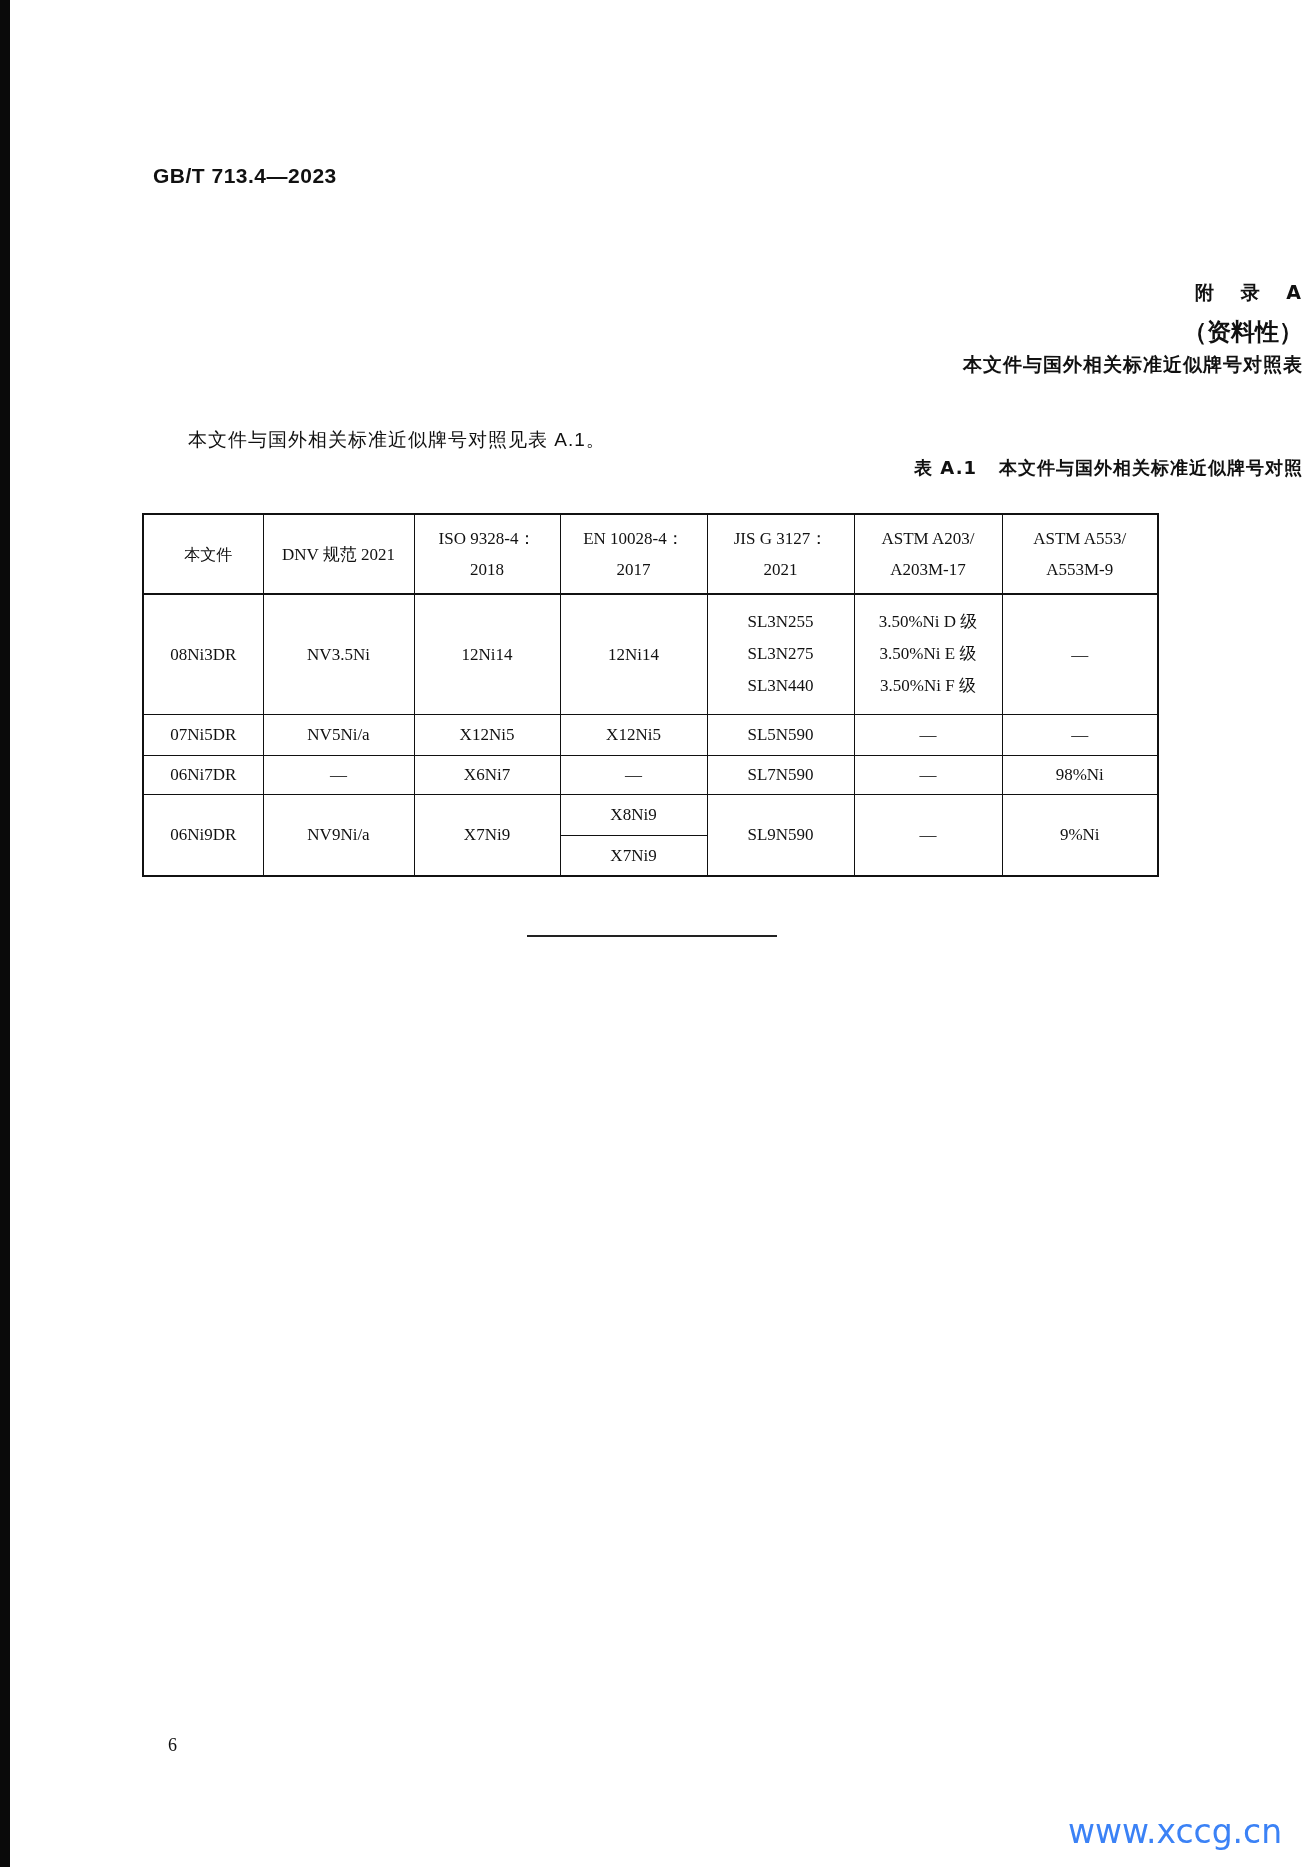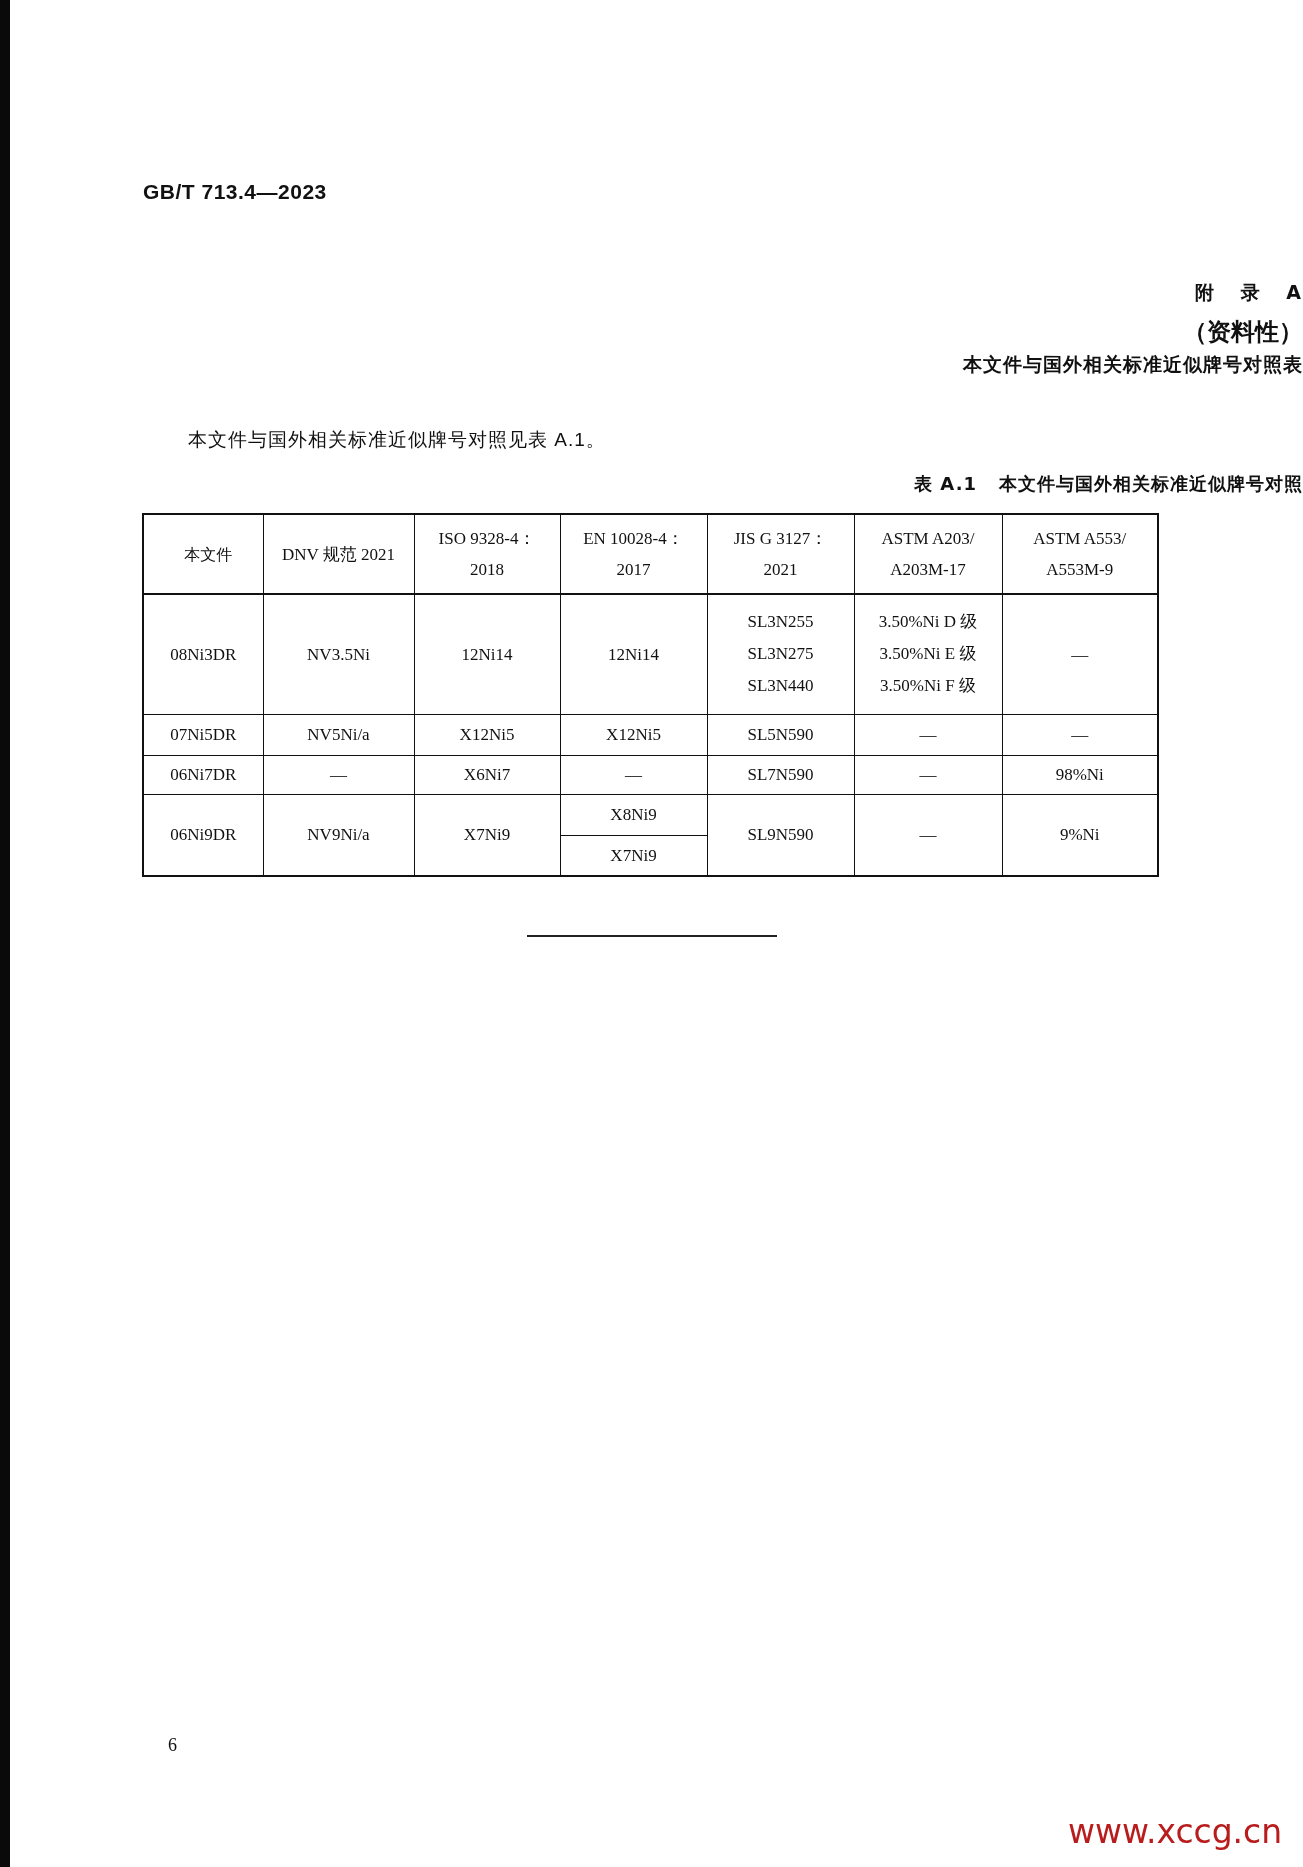--- a/index.html
+++ b/index.html
@@ -3,32 +3,32 @@
 <meta charset="utf-8">
 <style>
   html, body { margin:0; padding:0; }
   body {
     width:1303px; height:1867px; position:relative; overflow:hidden;
     background:#ffffff; color:#111;
     font-family:"Liberation Serif","DejaVu Serif",serif;
   }
   .left-bar { position:absolute; left:0; top:0; width:10px; height:1867px; background:#0a0a0a; }
   .doc-code {
-    position:absolute; left:143px; top:164px;
-    font-family:"Liberation Sans","DejaVu Sans",sans-serif; font-weight:bold; font-size:21px; letter-spacing:0.5px;margin-top:16px;
+    position:absolute; left:153px; top:164px;
+    font-family:"Liberation Sans","DejaVu Sans",sans-serif; font-weight:bold; font-size:21px; letter-spacing:0.5px;
   }
   .center { position:absolute; left:0; width:1303px; text-align:right; }
   .annex-title { top:280px; font-family:"DejaVu Sans",sans-serif; font-weight:bold; font-size:19px; word-spacing:16px; letter-spacing:2px; }
   .annex-type { top:316px; font-family:"DejaVu Sans",sans-serif; font-weight:bold; font-size:24px; }
   .annex-heading { top:352px; font-family:"DejaVu Sans",sans-serif; font-weight:bold; font-size:19px; letter-spacing:1px; }
   .body-para {
     position:absolute; left:188px; top:402px;
     font-family:Liberation Sans, sans-serif; font-size:19px; letter-spacing:1px;margin-top:25px;
   }
-  .table-caption { top:472px; font-family:"DejaVu Sans",sans-serif; font-weight:bold; font-size:18px; letter-spacing:1px; }
+  .table-caption { top:456px; font-family:"DejaVu Sans",sans-serif; font-weight:bold; font-size:18px; letter-spacing:1px; }
   .table-caption .num { margin-right:22px; }
 
   table.cmp {
     position:absolute; left:142px; top:513px; width:1015px;
     border-collapse:collapse; table-layout:fixed;
     border:2.5px solid #111;
     font-family:"Liberation Serif","DejaVu Serif",serif; font-size:17px;
   }
   table.cmp td, table.cmp th {
     border:1.5px solid #111; text-align:center; vertical-align:middle;
@@ -41,21 +41,21 @@
   .r2 { height:41px; }
   .r3 { height:39px; }
   .r4a { height:41px; }
   .r4b { height:41px; }
   .stack div { line-height:32px; }
 
   .end-rule { position:absolute; left:527px; top:935px; width:250px; height:0; border-top:2.5px solid #222; }
   .page-num { position:absolute; left:168px; top:1735px; font-size:18px; }
   .watermark {
     position:absolute; left:1068px; top:1812px;
-    font-family:"DejaVu Sans",sans-serif; font-size:33px; color:#b91c1c;
+    font-family:"DejaVu Sans",sans-serif; font-size:33px; color:#3b82f6;
   }
 </style>
 </head>
 <body>
 
 <div class="left-bar"></div>
 
 <div class="doc-code">GB/T 713.4—2023</div>
 
 <div class="center annex-title">附 录 A</div>

